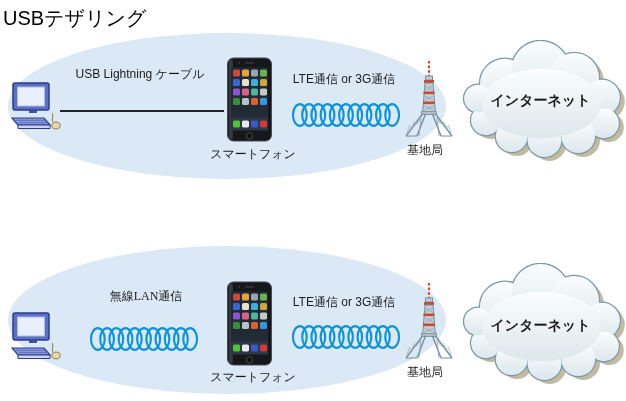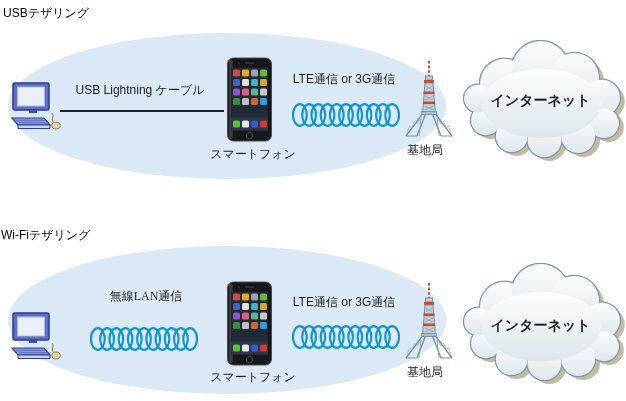--- a/index.html
+++ b/index.html
@@ -7,21 +7,21 @@
     position:relative;
     width:626px;height:401px;
     background:#ffffff;
     font-family:"Liberation Sans","DejaVu Sans",sans-serif;
     color:#1a1a1a;
     overflow:hidden;
   }
   .abs{position:absolute;}
   .title{
     position:absolute;
-    font-size:12px;
+    font-size:20px;
     color:#000;
     white-space:nowrap;
     font-weight:normal;
     margin:0;
   }
   .t1{left:3px;top:5px;}
   .t2{left:1px;top:227px;}
   .bubble{
     position:absolute;
     background:#dbe9f6;
@@ -35,21 +35,21 @@
     line-height:14px;
     white-space:nowrap;
     text-align:center;
     color:#1a1a1a;
   }
   .cable-line{
     position:absolute;
     left:60px;top:110px;width:164px;height:2px;
     background:#222222;
   }
-  .cable-label{left:70px;top:83px;width:140px;}
+  .cable-label{left:70px;top:67px;width:140px;}
   .computer{width:50px;height:52px;}
   .c1{left:11px;top:82px;} .c2{left:11px;top:312px;}
   .phone{width:45px;height:85px;}
   .p1{left:227px;top:57px;} .p2{left:227px;top:281px;}
   .phone-label1{left:208px;top:147px;width:90px;}
   .phone-label2{left:208px;top:370px;width:90px;}
   .lte-label1{left:288px;top:72px;width:112px;}
   .lte-label2{left:288px;top:295px;width:112px;}
   .wlan-label{left:90px;top:289px;width:112px;font-family:Liberation Serif, serif;}
   .wlan-sub{left:90px;top:303px;width:112px;}
@@ -195,21 +195,20 @@
   <svg class="abs tower tw1">
       <use href="#sym-tower"></use>
     </svg>
   <div class="label tower-label1">基地局</div>
 
   <svg class="abs cloud cd1">
       <use href="#sym-cloud"></use>
     </svg>
   <div class="label cloud-label cloud-label1">インターネット</div>
 
-  <h2 class="title t2">Wi-Fiテザリング</h2>
   <div class="bubble b2"></div>
 
   <svg class="abs computer c2">
       <use href="#sym-computer"></use>
     </svg>
   <div class="label wlan-label">無線LAN通信</div>
   <svg class="abs wave wl2">
       <use href="#sym-wave"></use>
     </svg>
 

